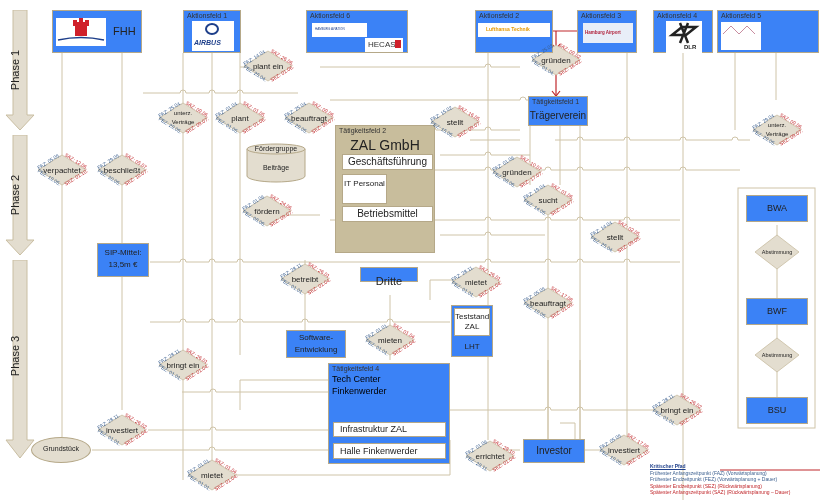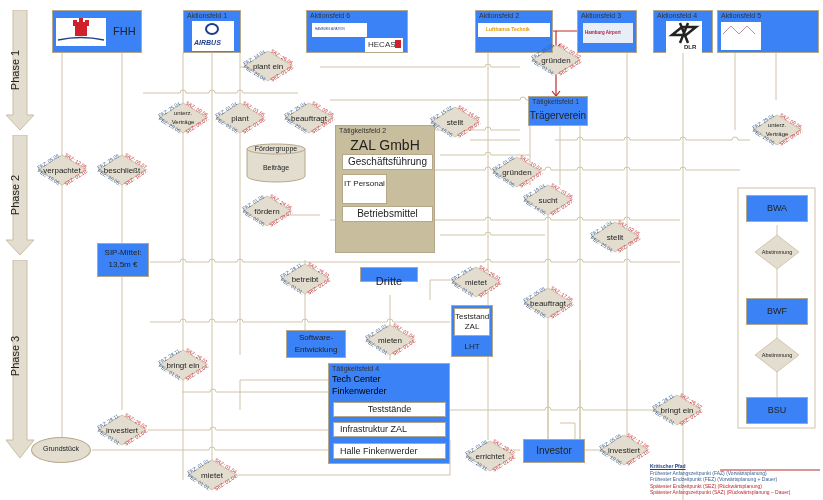--- a/index.html
+++ b/index.html
@@ -233,21 +233,20 @@
     <span>Teststand</span><br>
     <span>ZAL</span>
   </div>
   <span class="center-text" style="top:36px;font-size:8px;">LHT</span>
 </div>
 
 <div class="box" style="left:328px;top:363px;width:122px;height:101px;">
   <span class="box-label">Tätigkeitsfeld 4</span>
   <span style="position:absolute;left:3px;top:10px;font-size:9px;">Tech Center</span>
   <span style="position:absolute;left:3px;top:22px;font-size:9px;">Finkenwerder</span>
-  <div class="white" style="left:4px;top:38px;width:113px;height:15px;line-height:13px;font-size:9px;">Teststände</div>
   <div class="white" style="left:4px;top:79px;width:113px;height:16px;line-height:14px;font-size:9px;text-align:left;padding-left:6px;">Halle Finkenwerder</div>
   <div class="white" style="left:4px;top:58px;width:113px;height:15px;line-height:13px;font-size:9px;text-align:left;padding-left:6px;">Infrastruktur ZAL</div>
 </div>
 
 <div class="box" style="left:523px;top:439px;width:62px;height:24px;">
   <span class="center-text" style="top:5px;font-size:10px;">Investor</span>
 </div>
 
 <div style="position:absolute;left:31px;top:437px;width:60px;height:26px;background:#e3ddcf;border:1px solid #b5a888;border-radius:50%;box-sizing:border-box;">
   <span class="center-text" style="top:7px;font-size:7px;">Grundstück</span>

